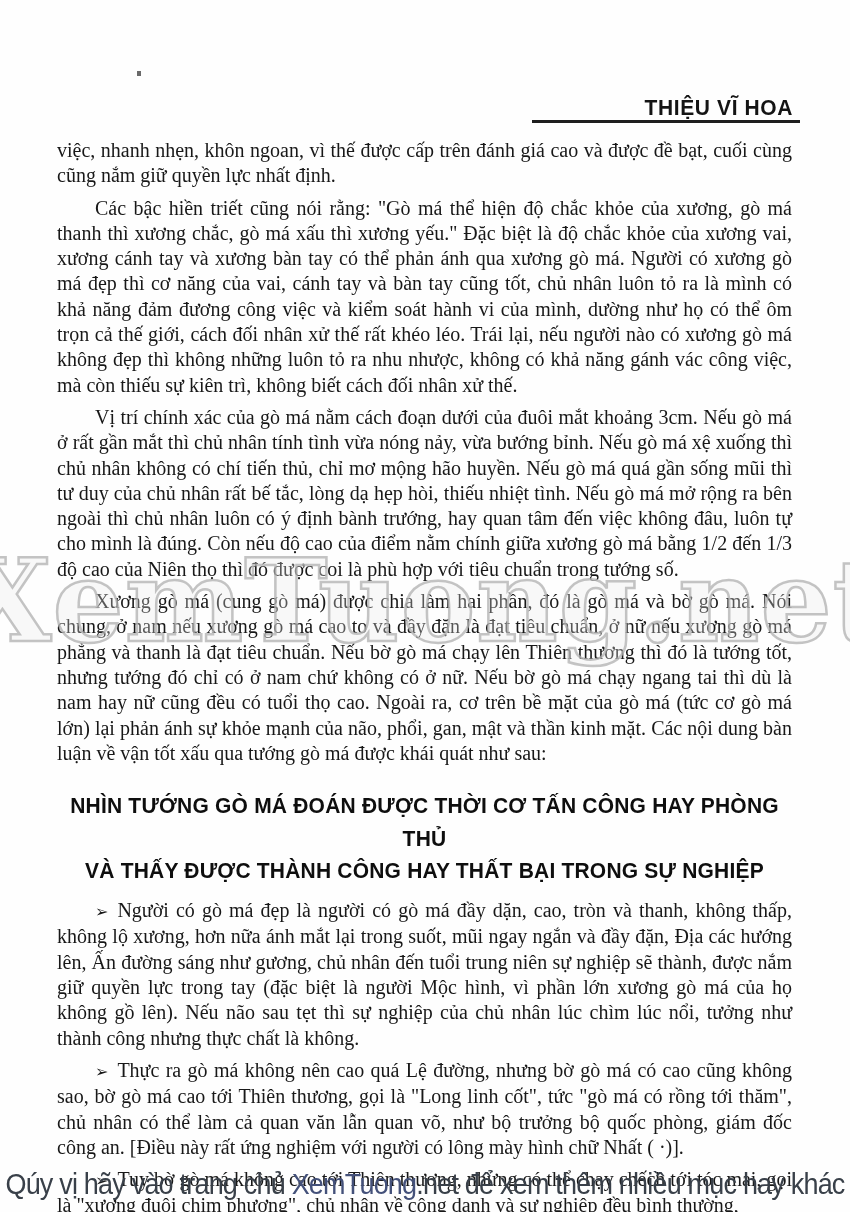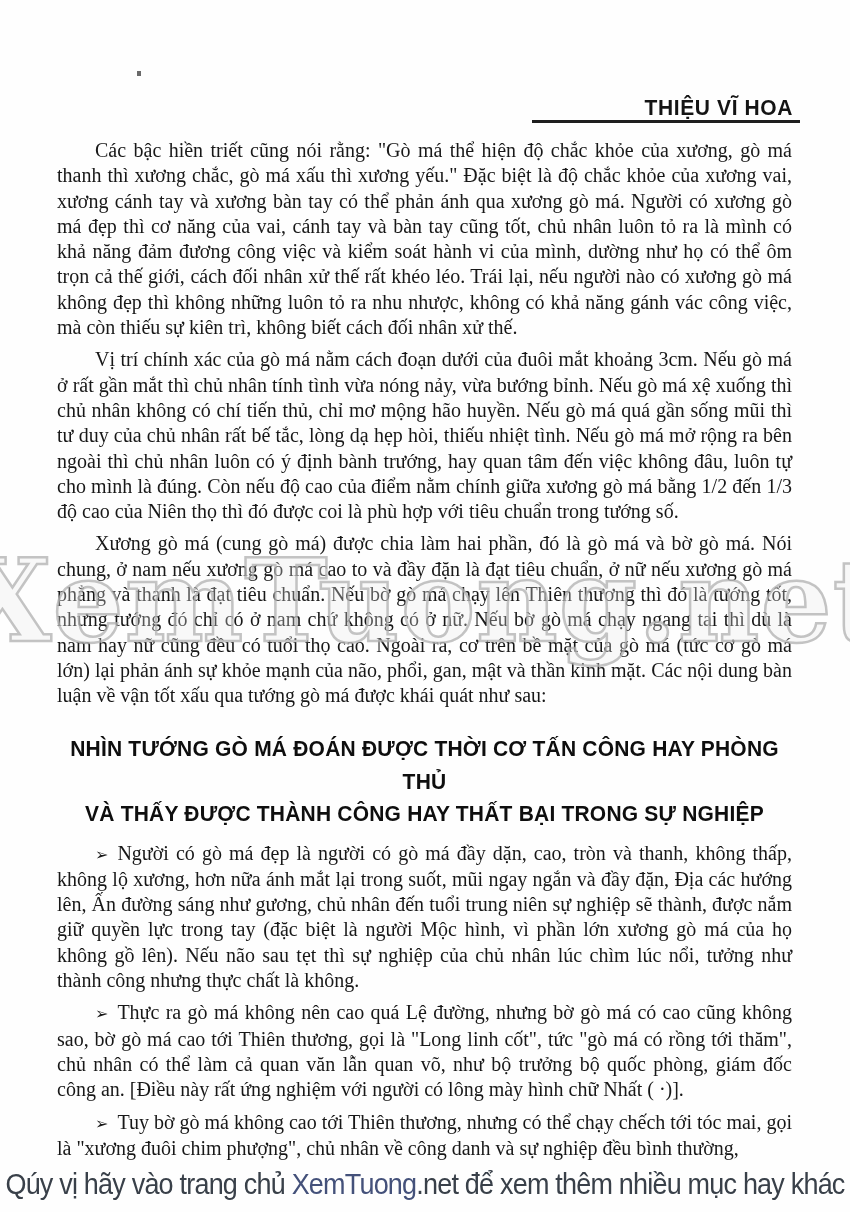--- a/index.html
+++ b/index.html
@@ -114,20 +114,21 @@
 <body>
 
 <div class="page">
 
   <div class="speck"></div>
 
   <div class="running-head">THIỆU VĨ HOA</div>
   <div class="header-rule"></div>
 
   <div class="content">
+    <p class="continuation">việc, nhanh nhẹn, khôn ngoan, vì thế được cấp trên đánh giá cao và được đề bạt, cuối cùng cũng nắm giữ quyền lực nhất định.</p>
     <p>Các bậc hiền triết cũng nói rằng: "Gò má thể hiện độ chắc khỏe của xương, gò má thanh thì xương chắc, gò má xấu thì xương yếu." Đặc biệt là độ chắc khỏe của xương vai, xương cánh tay và xương bàn tay có thể phản ánh qua xương gò má. Người có xương gò má đẹp thì cơ năng của vai, cánh tay và bàn tay cũng tốt, chủ nhân luôn tỏ ra là mình có khả năng đảm đương công việc và kiểm soát hành vi của mình, dường như họ có thể ôm trọn cả thế giới, cách đối nhân xử thế rất khéo léo. Trái lại, nếu người nào có xương gò má không đẹp thì không những luôn tỏ ra nhu nhược, không có khả năng gánh vác công việc, mà còn thiếu sự kiên trì, không biết cách đối nhân xử thế.</p>
     <p>Vị trí chính xác của gò má nằm cách đoạn dưới của đuôi mắt khoảng 3cm. Nếu gò má ở rất gần mắt thì chủ nhân tính tình vừa nóng nảy, vừa bướng bỉnh. Nếu gò má xệ xuống thì chủ nhân không có chí tiến thủ, chỉ mơ mộng hão huyền. Nếu gò má quá gần sống mũi thì tư duy của chủ nhân rất bế tắc, lòng dạ hẹp hòi, thiếu nhiệt tình. Nếu gò má mở rộng ra bên ngoài thì chủ nhân luôn có ý định bành trướng, hay quan tâm đến việc không đâu, luôn tự cho mình là đúng. Còn nếu độ cao của điểm nằm chính giữa xương gò má bằng 1/2 đến 1/3 độ cao của Niên thọ thì đó được coi là phù hợp với tiêu chuẩn trong tướng số.</p>
     <p>Xương gò má (cung gò má) được chia làm hai phần, đó là gò má và bờ gò má. Nói chung, ở nam nếu xương gò má cao to và đầy đặn là đạt tiêu chuẩn, ở nữ nếu xương gò má phẳng và thanh là đạt tiêu chuẩn. Nếu bờ gò má chạy lên Thiên thương thì đó là tướng tốt, nhưng tướng đó chỉ có ở nam chứ không có ở nữ. Nếu bờ gò má chạy ngang tai thì dù là nam hay nữ cũng đều có tuổi thọ cao. Ngoài ra, cơ trên bề mặt của gò má (tức cơ gò má lớn) lại phản ánh sự khỏe mạnh của não, phổi, gan, mật và thần kinh mặt. Các nội dung bàn luận về vận tốt xấu qua tướng gò má được khái quát như sau:</p>
 
     <h2 class="section-heading">
       <span>NHÌN TƯỚNG GÒ MÁ ĐOÁN ĐƯỢC THỜI CƠ TẤN CÔNG HAY PHÒNG THỦ</span><br>
       <span>VÀ THẤY ĐƯỢC THÀNH CÔNG HAY THẤT BẠI TRONG SỰ NGHIỆP</span>
     </h2>
 
     <p><span class="arrow">➢</span><span>Người có gò má đẹp là người có gò má đầy dặn, cao, tròn và thanh, không thấp, không lộ xương, hơn nữa ánh mắt lại trong suốt, mũi ngay ngắn và đầy đặn, Địa các hướng lên, Ấn đường sáng như gương, chủ nhân đến tuổi trung niên sự nghiệp sẽ thành, được nắm giữ quyền lực trong tay (đặc biệt là người Mộc hình, vì phần lớn xương gò má của họ không gồ lên). Nếu não sau tẹt thì sự nghiệp của chủ nhân lúc chìm lúc nổi, tưởng như thành công nhưng thực chất là không.</span></p>

